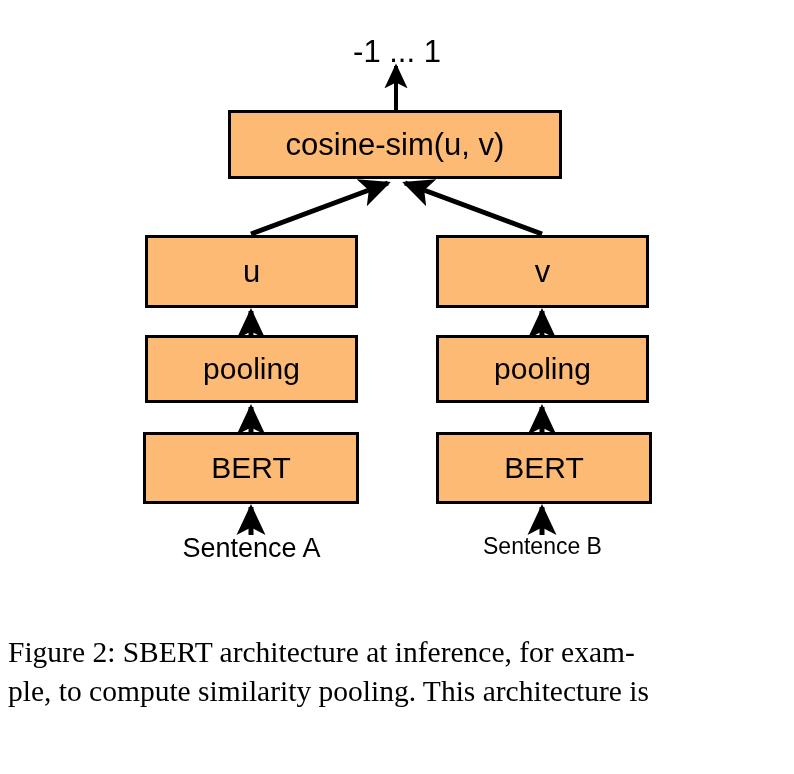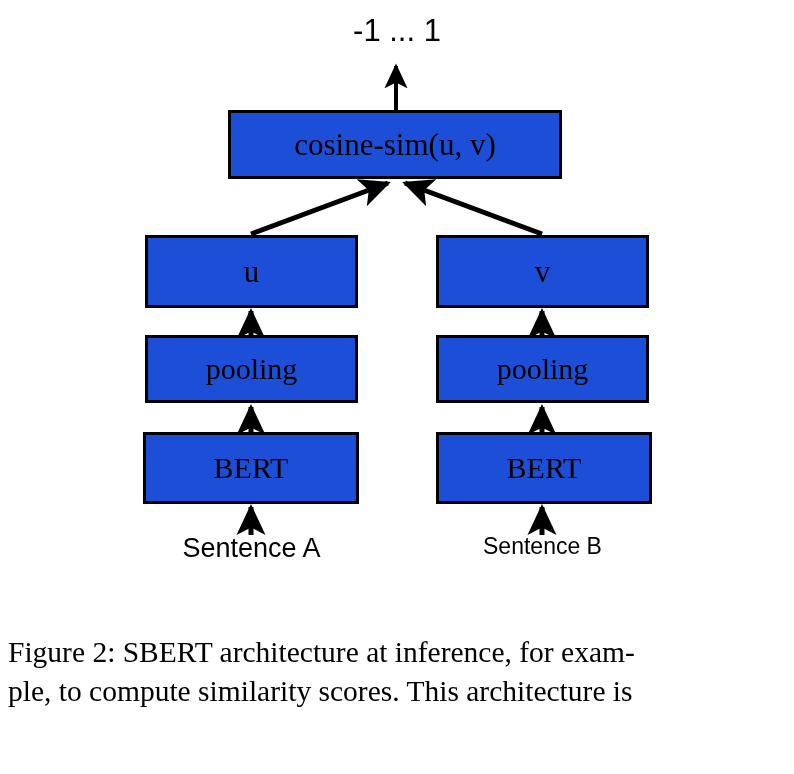--- a/index.html
+++ b/index.html
@@ -34,41 +34,41 @@
     position: absolute;
     left: 0; top: 0;
     width: 794px;
     height: 600px;
   }
 
   .node-box {
     position: absolute;
     box-sizing: border-box;
     border: 3px solid #000000;
-    background: #1d4ed8;
+    background: #fdba74;
     display: flex;
     align-items: center;
     justify-content: center;
-    font-family: Liberation Serif, serif;
+    font-family: Liberation Sans, sans-serif;
     color: #000000;
     line-height: 1;
   }
 
   
   .free-label {
     position: absolute;
     font-family: "Liberation Sans", sans-serif;
     color: #000000;
     white-space: nowrap;
     line-height: 1;
   }
 
   #label-output {
     left: 0;
-    top: 15px;
+    top: 36px;
     width: 794px;
     text-align: center;
     font-size: 31px;
   }
 
   
   #box-cosine-sim {
     left: 228px;
     top: 110px;
     width: 334px;
@@ -225,16 +225,16 @@
     <div class="node-box" id="box-bert-right">BERT</div>
 
     <div class="free-label" id="label-sentence-a">Sentence A</div>
 
     <div class="free-label" id="label-sentence-b">Sentence B</div>
 
   </div>
 
   <div id="caption">
     <span class="cap-line">Figure 2:  SBERT architecture at inference, for exam-</span>
-    <span class="cap-line">ple, to compute similarity scores.  This architecture is</span>
+    <span class="cap-line">ple, to compute similarity pooling.  This architecture is</span>
   </div>
 
 </div>
 
 </body></html>

